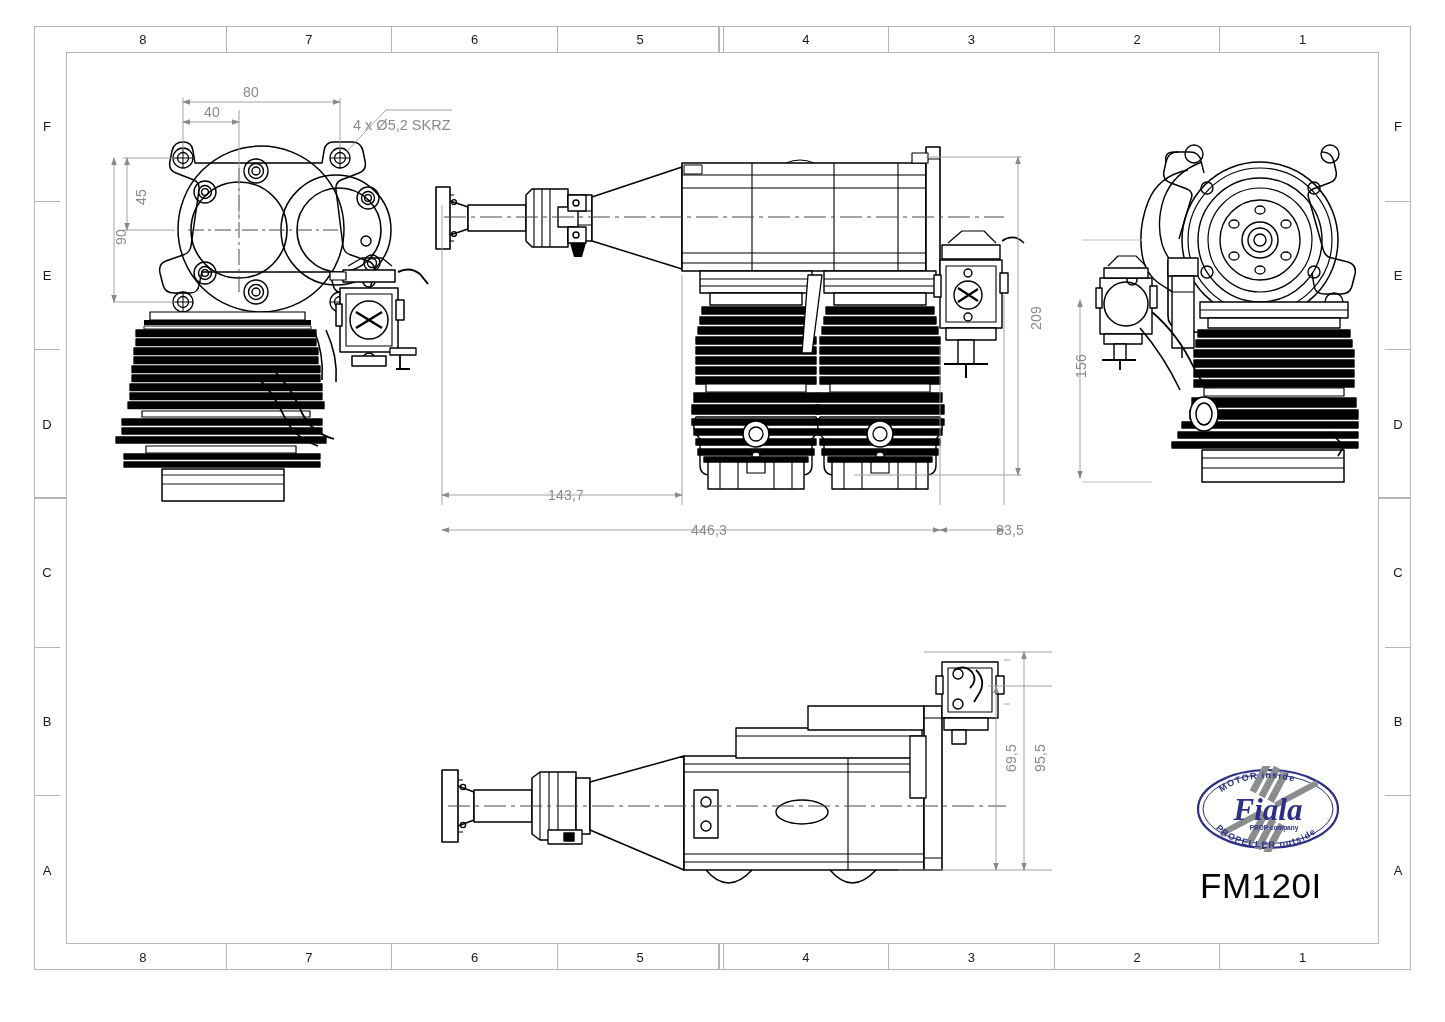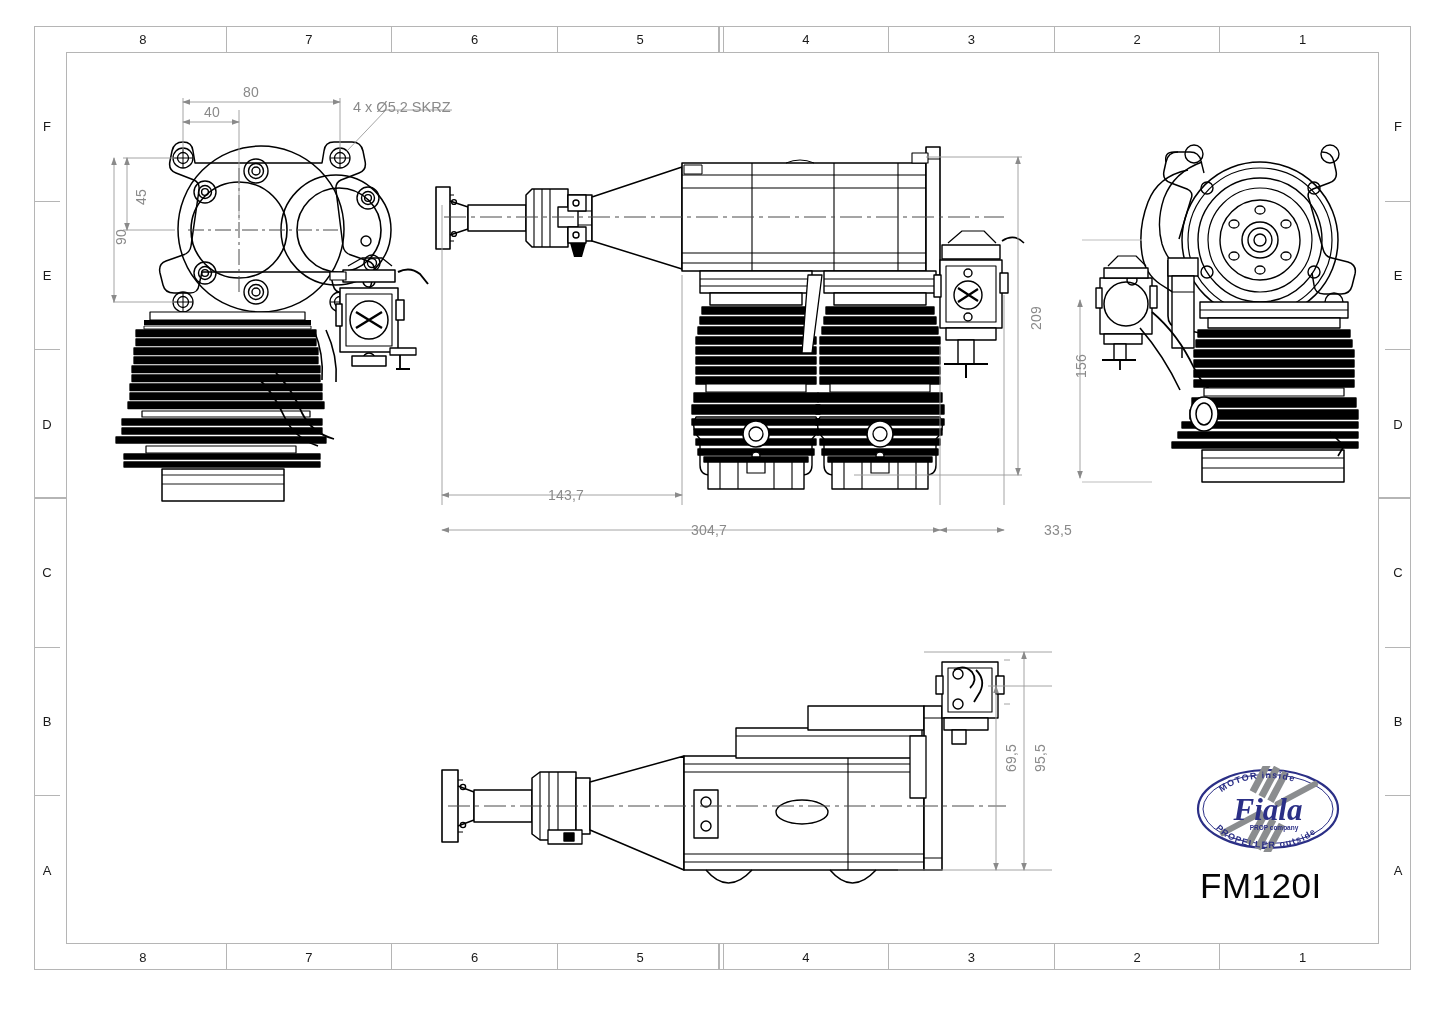--- a/index.html
+++ b/index.html
@@ -255,21 +255,21 @@
       <path d="M14,78 v144" marker-start="url(#arS)" marker-end="url(#ar)"></path>
 
       <path d="M246,72 l40,-42 h66" stroke-width="0.9"></path>
     </g>
   </svg>
 
   <div class="dimtxt" style="left:243px;top:84px;text-align:right;">80</div>
   <div class="dimtxt" style="left:204px;top:104px;">40</div>
   <div class="dimtxt vert" style="left:113px;top:245px;">90</div>
   <div class="dimtxt vert" style="left:133px;top:205px;">45</div>
-  <div class="notetxt" style="left:353px;top:99px;">4 x  Ø5,2 SKRZ</div>
+  <div class="notetxt" style="left:353px;top:117px;">4 x  Ø5,2 SKRZ</div>
 
   <svg class="viewsvg" style="left:434px;top:145px;" width="570" height="355" viewBox="0 0 570 355">
     <g fill="none" stroke="#000" stroke-width="1.4" stroke-linejoin="round">
 
       <rect x="2" y="42" width="14" height="62" fill="#fff" stroke-width="1.6"></rect>
       <path d="M16,50 h4 M16,96 h4" stroke-width="1"></path>
       <circle cx="20" cy="57" r="2.4"></circle>
         <circle cx="20" cy="89" r="2.4"></circle>
 
       <path d="M16,56 l18,6 v22 l-18,6" stroke-width="1.4"></path>
@@ -410,22 +410,22 @@
 
       <path d="M506,385 h64" marker-start="url(#arS)" marker-end="url(#ar)"></path>
 
       <path d="M492,12 h96"></path>
       <path d="M420,330 h168"></path>
       <path d="M584,12 v318" marker-start="url(#arS)" marker-end="url(#ar)"></path>
     </g>
   </svg>
 
   <div class="dimtxt" style="left:548px;top:487px;">143,7</div>
-  <div class="dimtxt" style="left:691px;top:522px;">304,7</div>
-  <div class="dimtxt" style="left:1044px;top:522px;">33,5</div>
+  <div class="dimtxt" style="left:691px;top:522px;">446,3</div>
+  <div class="dimtxt" style="left:996px;top:522px;">33,5</div>
   <div class="dimtxt vert" style="left:1028px;top:330px;">209</div>
 
   <svg class="viewsvg" style="left:1082px;top:132px;" width="290" height="360" viewBox="0 0 290 360">
     <g fill="none" stroke="#000" stroke-width="1.4" stroke-linejoin="round">
 
       <path d="M96,20 q-10,0 -12,10 l-2,9 q-2,9 7,12 l16,6
                q7,3 4,10 l-12,40
                M240,20 q10,0 12,10 l2,9 q2,9 -7,12 l-16,6
                q-7,3 -4,10 l14,50 q2,8 9,9 l16,4 q9,3 7,12
                l-3,12 q-2,8 -11,8 l-17,0 q-9,0 -10,-9 l-2,-12" stroke-width="1.5"></path>

